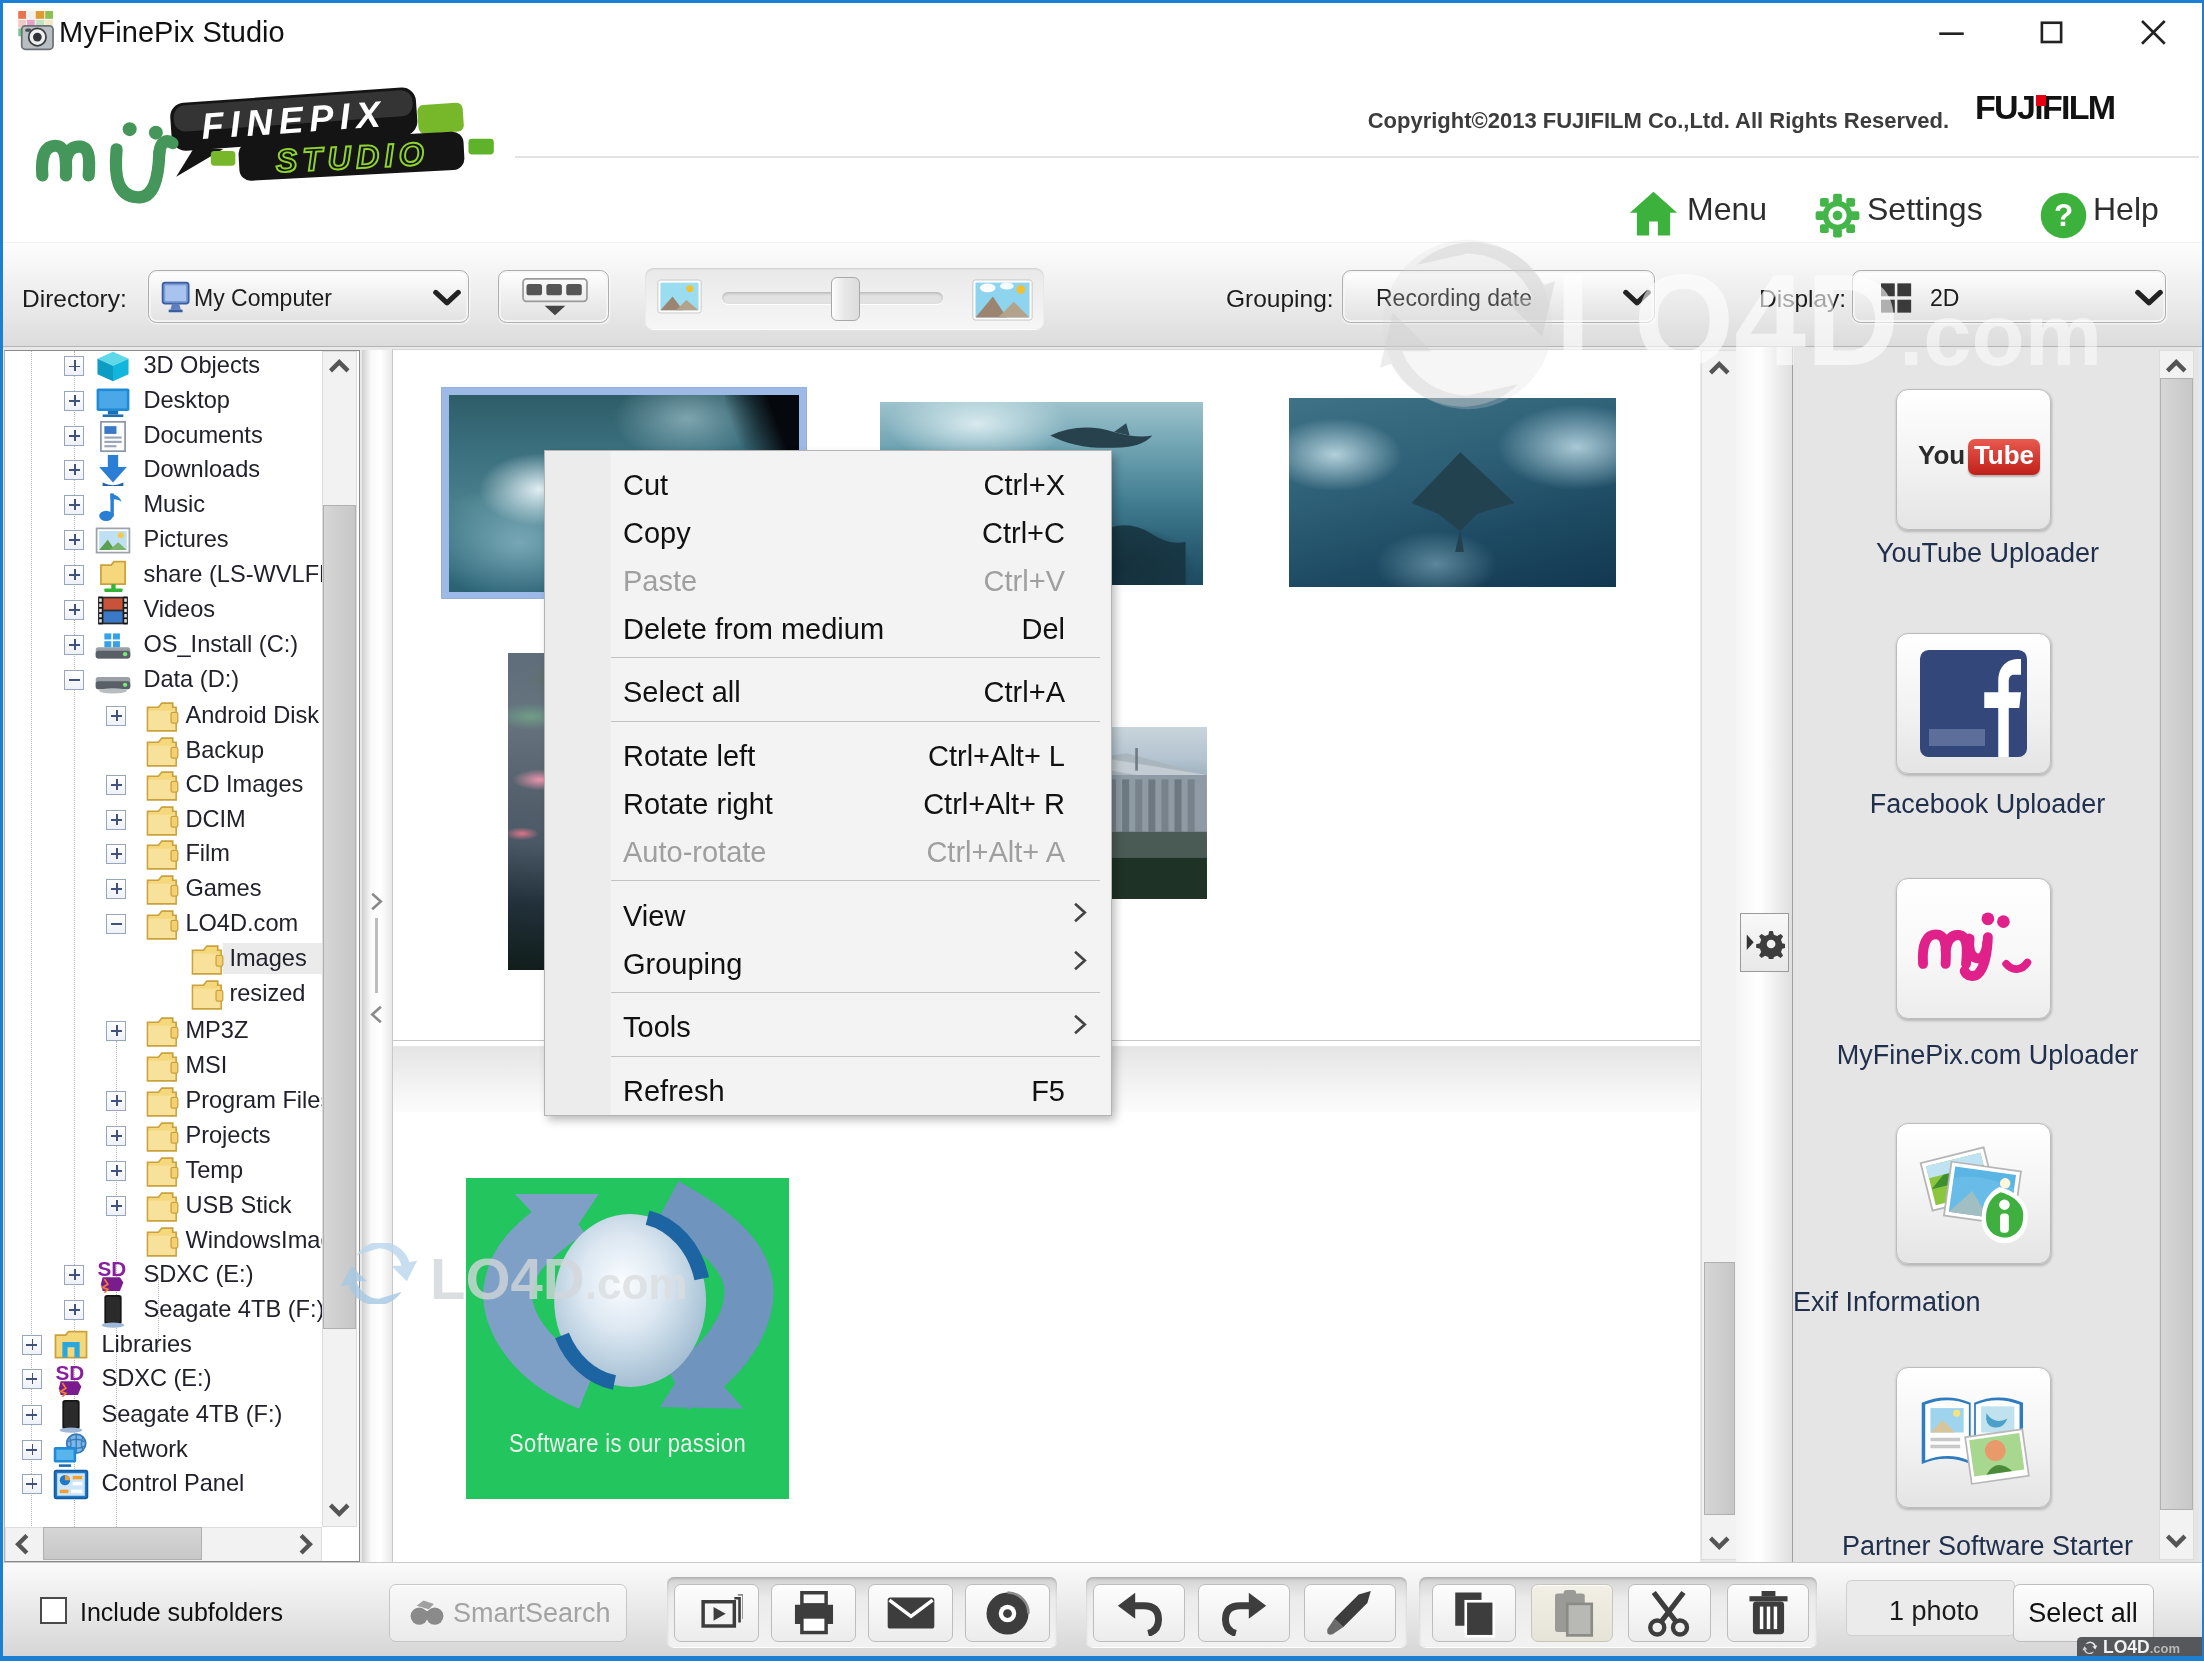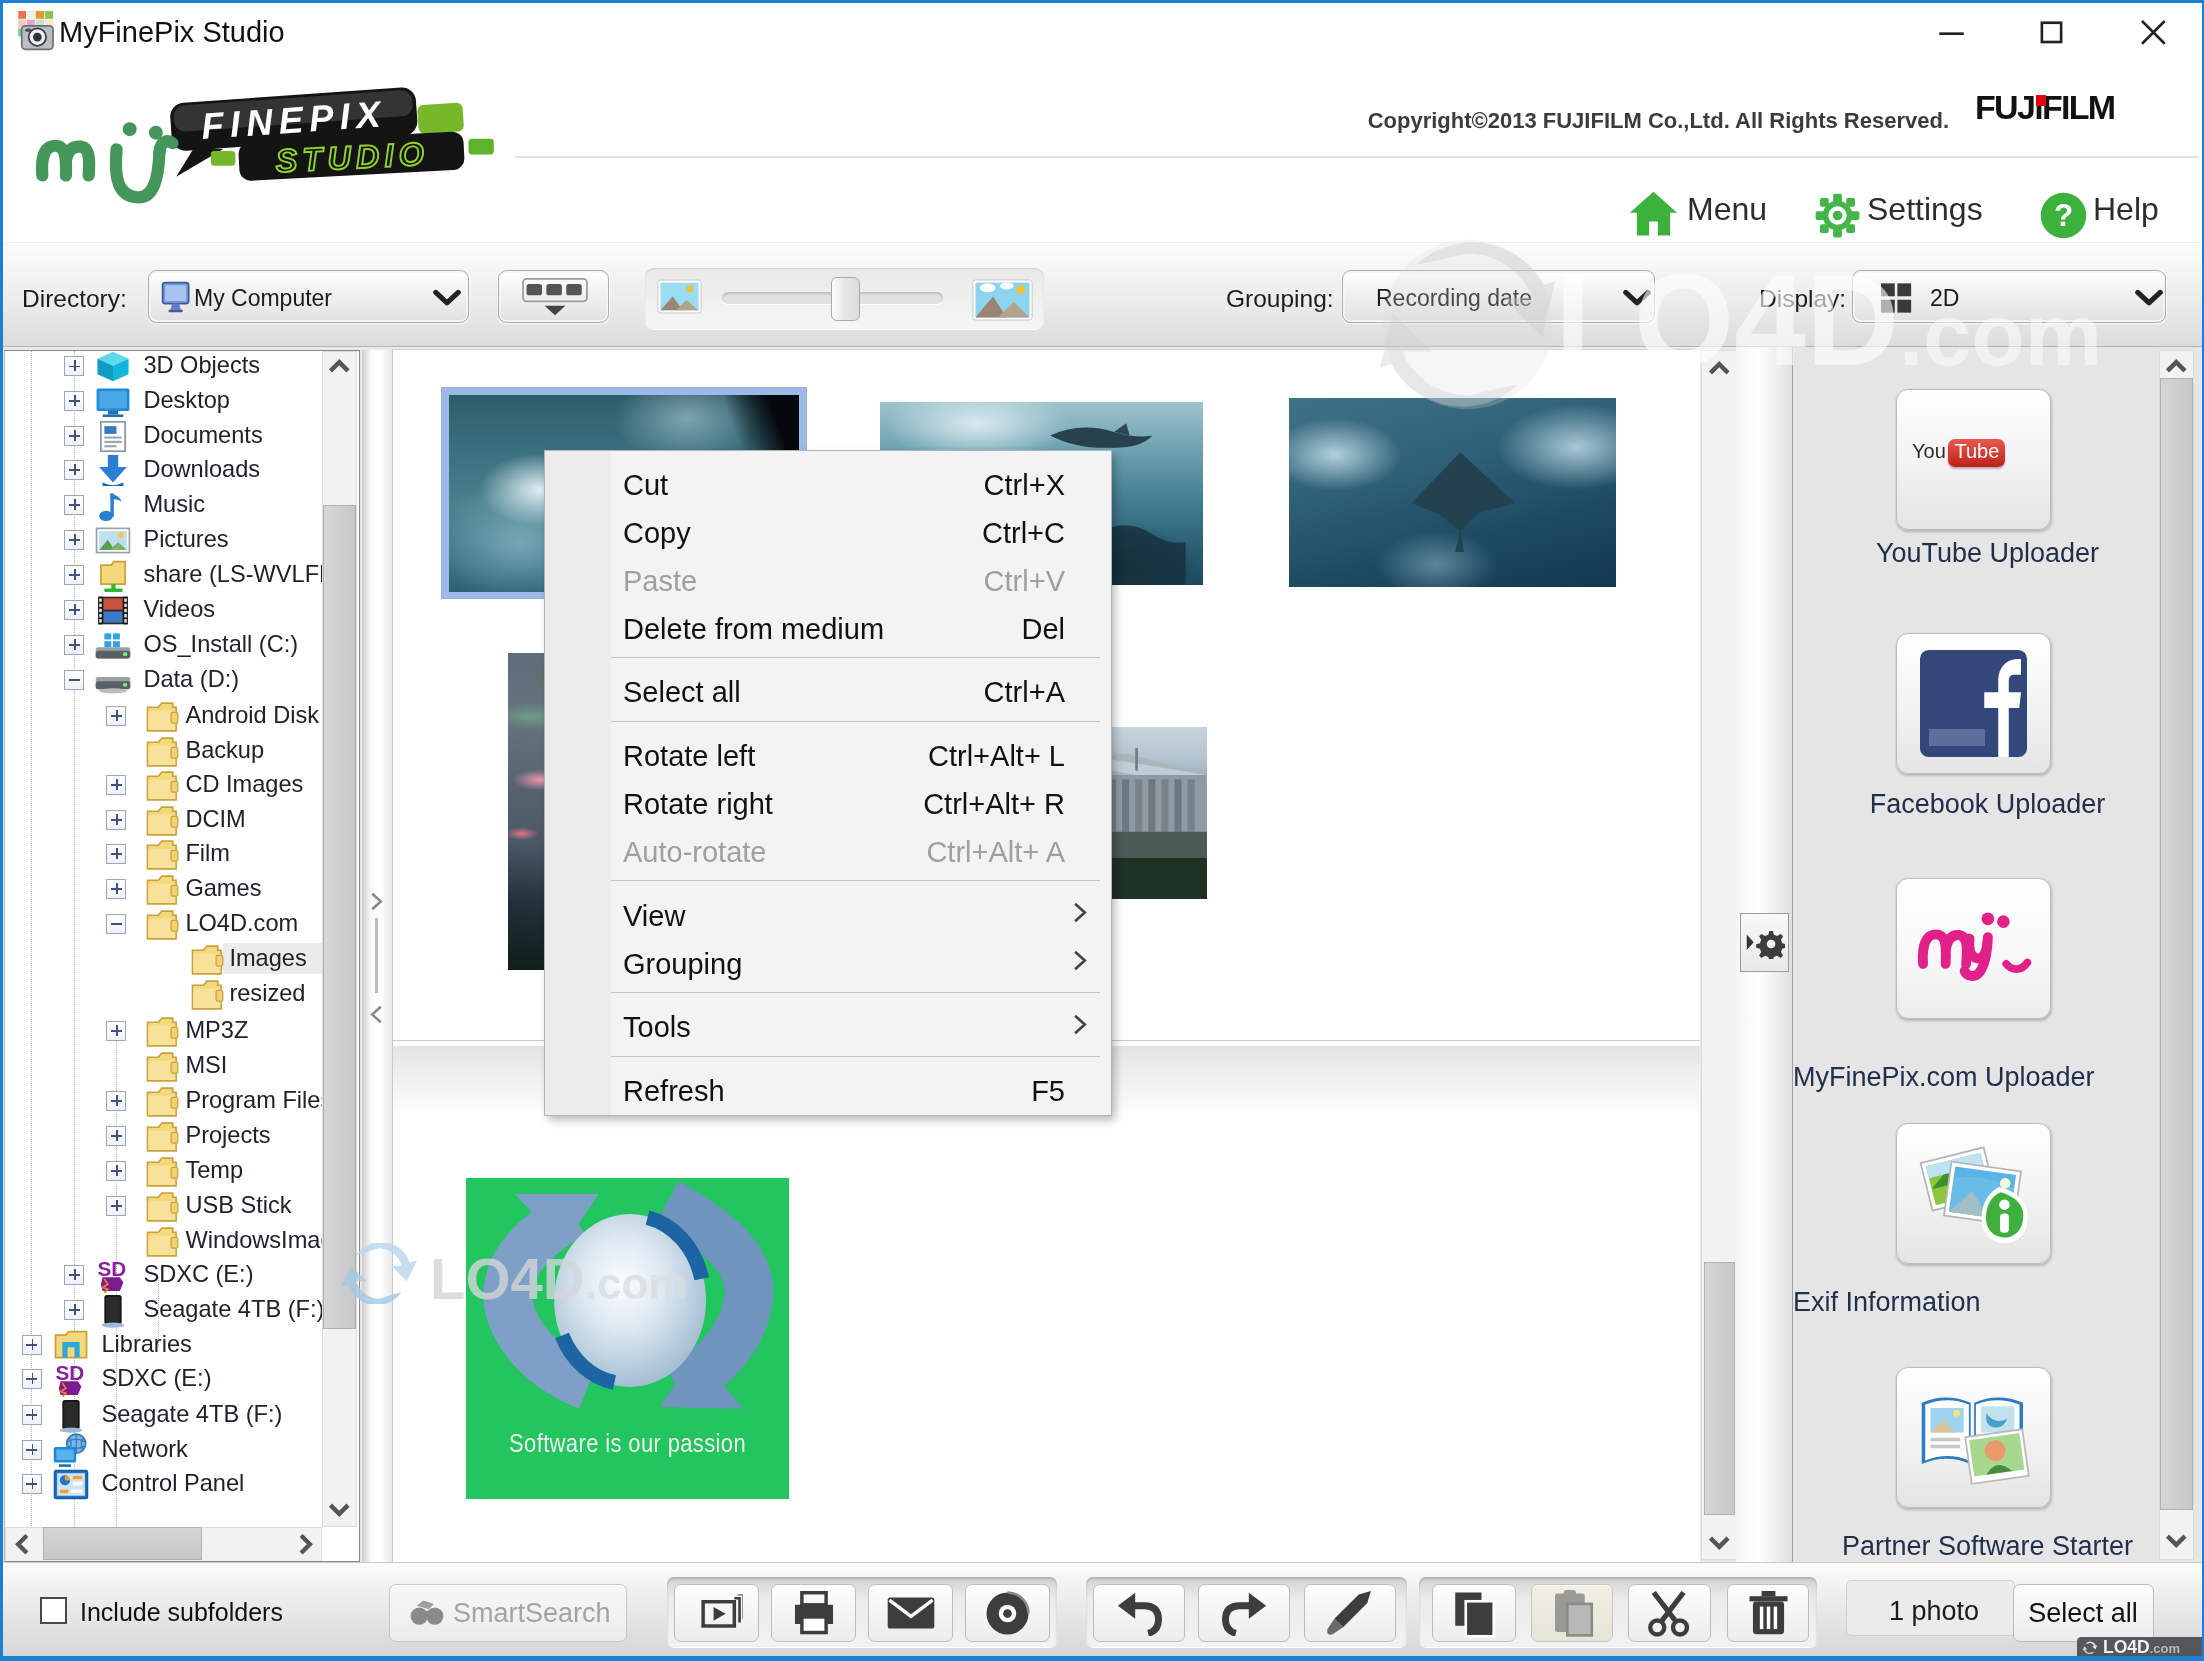--- a/index.html
+++ b/index.html
@@ -696,21 +696,21 @@
     <div id="gearstrip">
       <div class="abs" style="left:3.5px;top:566px;width:49px;height:59px;border:1.7px solid #9a9a9a;background:linear-gradient(#f8f8f8,#e8e8e8);"></div>
       <svg class="abs" style="left:8.7px;top:582px" width="40" height="30" viewBox="0 0 46 34">
         <path d="M2 6 L10 15 L2 24 Z" fill="#333"></path>
         <path fill="#3d3d3d" d="M28 2 l4 0 1.2 4.4 3.8 1.4 4-2.4 2.8 2.8 -2.4 4 1.4 3.8 4.4 1.2 0 4 -4.4 1.2 -1.4 3.8 2.4 4 -2.8 2.8 -4-2.4 -3.8 1.4 -1.2 4.4 -4 0 -1.2-4.4 -3.8-1.4 -4 2.4 -2.8-2.8 2.4-4 -1.4-3.8 -4.4-1.2 0-4 4.4-1.2 1.4-3.8 -2.4-4 2.8-2.8 4 2.4 3.8-1.4 Z"></path>
         <circle cx="30" cy="17" r="5" fill="#f0f0f0"></circle>
       </svg>
     </div>
     <div id="sidebar">
       <div class="abs" style="left:103px;top:42px;width:155px;height:141px;border-radius:12.2px;border:1.7px solid #bcbcbc;background:linear-gradient(#ffffff,#f2f2f2 55%,#e4e4e4);box-shadow:0.9px 1.7px 2.6px rgba(0,0,0,.2)">
-        <div class="abs" style="left:15px;top:49px;font-size:20px;font-weight:normal;color:#2b2b2b;white-space:nowrap">You<span style="display:inline-block;background:linear-gradient(#e85a4f,#c0201a);color:#fff;border-radius:7px;padding:0.9px 6.1px 4.4px 6.1px;margin-left:2.6px;box-shadow:0 1.7px 1.7px rgba(0,0,0,.25)">Tube</span></div>
+        <div class="abs" style="left:21px;top:49px;font-size:26px;font-weight:bold;color:#2b2b2b;white-space:nowrap">You<span style="display:inline-block;background:linear-gradient(#e85a4f,#c0201a);color:#fff;border-radius:7px;padding:0.9px 6.1px 4.4px 6.1px;margin-left:2.6px;box-shadow:0 1.7px 1.7px rgba(0,0,0,.25)">Tube</span></div>
       </div>
       <div class="abs" style="left:0;top:191px;width:389px;text-align:center;font-size:27px;color:#20304c">YouTube Uploader</div>
       <div class="abs" style="left:103px;top:286px;width:155px;height:141px;border-radius:12.2px;border:1.7px solid #bcbcbc;background:linear-gradient(#ffffff,#f2f2f2 55%,#e4e4e4);box-shadow:0.9px 1.7px 2.6px rgba(0,0,0,.2)">
         <div class="abs" style="left:23px;top:15.7px;width:107px;height:107px;border-radius:8.7px;background:#33477a;overflow:hidden">
           <div class="abs" style="left:8.7px;top:79px;width:56px;height:17.5px;background:#5c6e99"></div>
           <svg class="abs" style="left:45px;top:7px" width="56" height="100" viewBox="0 0 64 114">
             <path d="M38 114 L38 58 L22 58 L22 40 L38 40 L38 28 C38 10 48 2 62 2 L64 2 L64 20 L56 20 C52 20 50 23 50 28 L50 40 L64 40 L62 58 L50 58 L50 114 Z" fill="#fff"></path>
           </svg>
         </div>
       </div>
@@ -721,21 +721,21 @@
             <path d="M10 140 C8 112 15 98 28 98 C40 98 44 108 42 140"></path>
             <path d="M42 120 C45 104 52 98 61 99 C70 100 74 110 71 140"></path>
             <path d="M76 104 C74 118 77 130 86 132 C95 134 100 124 101 110"></path>
             <path d="M102 102 C101 126 98 142 90 152 C84 160 72 158 69 150"></path>
           </g>
           <circle cx="102" cy="76" r="9" fill="#e0218a"></circle>
           <circle cx="124" cy="80" r="9" fill="#e0218a"></circle>
           <path d="M128 140 C136 150 150 150 158 138" fill="none" stroke="#e0218a" stroke-width="11" stroke-linecap="round"></path>
         </svg>
       </div>
-      <div class="abs" style="left:0;top:715px;width:389px;font-size:27px;color:#20304c">MyFinePix.com Uploader</div>
+      <div class="abs" style="left:0;top:693px;width:389px;text-align:center;font-size:27px;color:#20304c">MyFinePix.com Uploader</div>
       <div class="abs" style="left:103px;top:776px;width:155px;height:141px;border-radius:12.2px;border:1.7px solid #bcbcbc;background:linear-gradient(#ffffff,#f2f2f2 55%,#e4e4e4);box-shadow:0.9px 1.7px 2.6px rgba(0,0,0,.2)">
         <svg class="abs" style="left:17.5px;top:14px" width="121" height="114" viewBox="0 0 138 130">
           <g transform="rotate(-14 45 55)">
               <rect x="14" y="20" width="74" height="56" fill="#fff" stroke="#b5b5b5" stroke-width="2"></rect>
               <rect x="19" y="25" width="64" height="46" fill="#8cc63f"></rect>
               <path d="M19 52 L40 36 L60 52 Z" fill="#3e8f2e"></path>
               <rect x="19" y="25" width="64" height="14" fill="#bfe3f2"></rect>
             </g>
           <g transform="rotate(8 75 70)">
               <rect x="36" y="32" width="80" height="62" fill="#fff" stroke="#b5b5b5" stroke-width="2"></rect>

